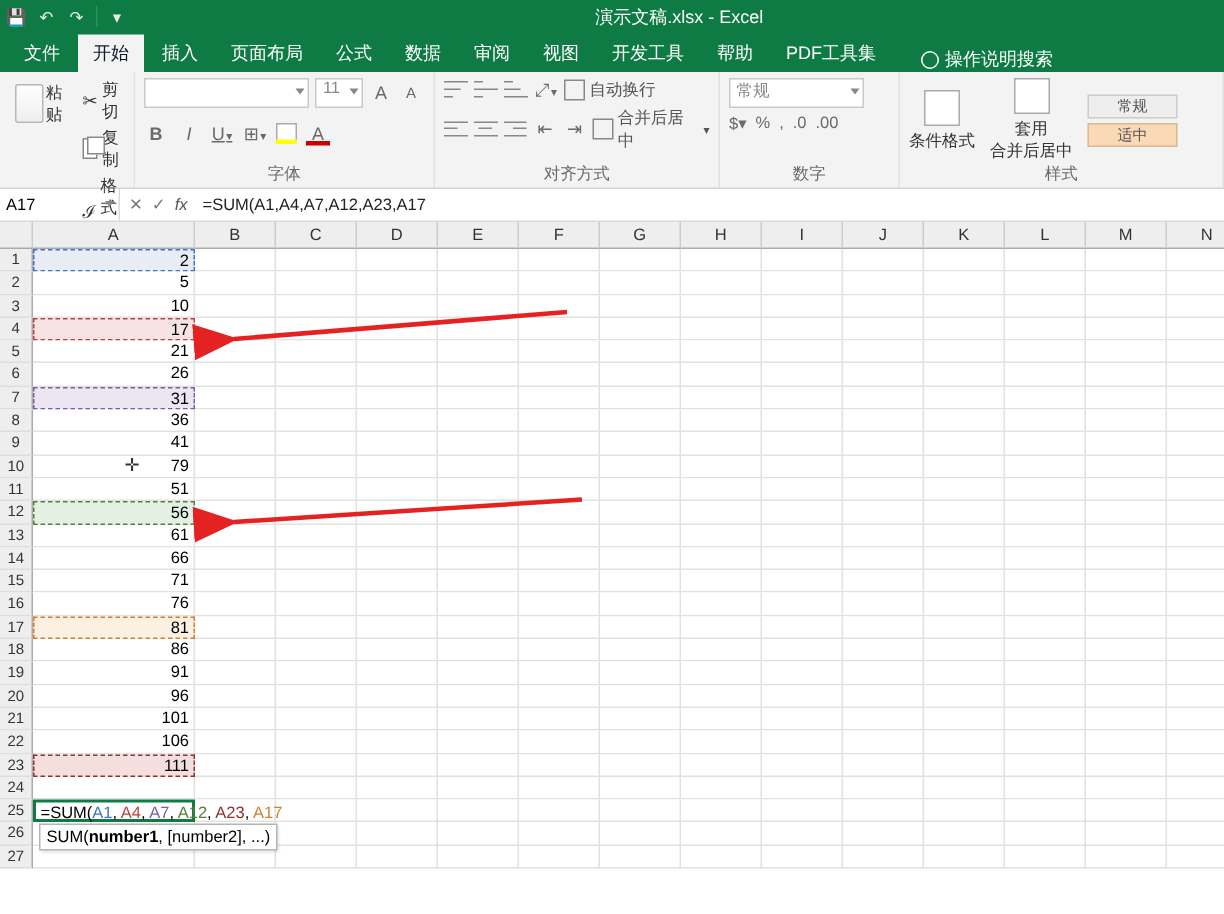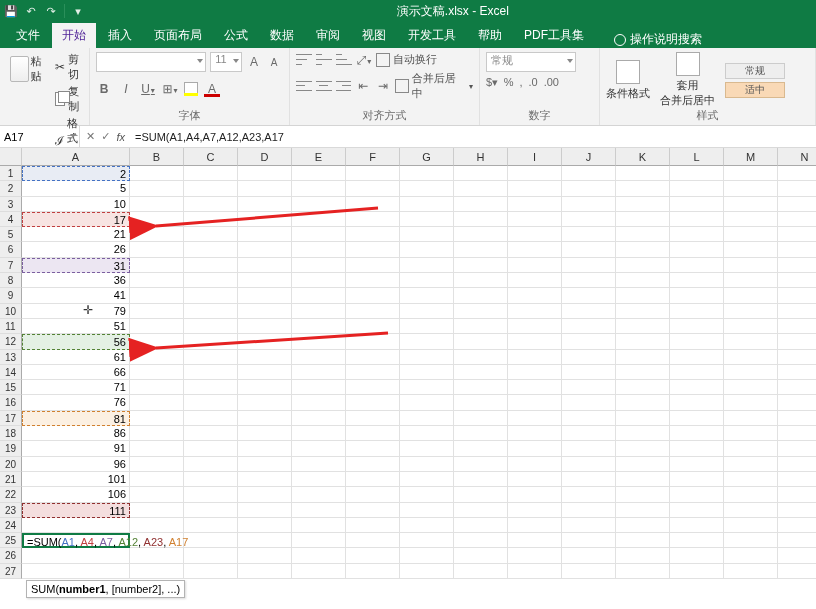--- a/index.html
+++ b/index.html
@@ -6,21 +6,21 @@
   body { background: #fff; width: 816px; height: 609px; overflow: hidden; user-select: none; }
 
   .titlebar { height: 22px; background: #0f7b44; display: flex; align-items: center; justify-content: space-between; padding: 0 4px; }
   .titlebar-left { display: flex; align-items: center; gap: 6px; }
   .qat-icon { width: 14px; height: 14px; display: inline-flex; align-items: center; justify-content: center; color: #e2efe7; font-size: 11px; }
   .qat-sep { width: 1px; height: 14px; background: #2a8f5a; }
   .titlebar-title { color: #fff; font-size: 12px; position: absolute; left: 50%; transform: translateX(-10%); }
 
   .tabbar { height: 26px; background: #0f7b44; display: flex; align-items: flex-end; padding-left: 6px; gap: 2px; text-align: right; }
   .tab { padding: 4px 10px; font-size: 12px; color: #fff; cursor: pointer; }
-  .tab.active { background: #f3f3f3; color: #4c1d95; }
+  .tab.active { background: #f3f3f3; color: #0f172a; }
   .tell-me { display: flex; align-items: center; gap: 4px; padding: 0 8px; color: #fff; font-size: 12px; margin-left: 10px; }
   .tell-me .bulb { width: 12px; height: 12px; border: 1px solid #fff; border-radius: 50%; display: inline-block; }
 
   .ribbon { height: 78px; background: #f3f3f3; border-bottom: 1px solid #d4d4d4; display: flex; }
   .ribbon-group { border-right: 1px solid #e1e1e1; display: flex; flex-direction: column; justify-content: space-between; padding: 4px 6px 2px; }
   .ribbon-group-label { text-align: center; font-size: 11px; color: #6a6a6a; }
   .ribbon-body { flex: 1; display: flex; align-items: flex-start; gap: 4px; }
 
   .clip-big { display: flex; flex-direction: row; align-items: center; gap: 2px; padding: 2px 4px; }
   .clip-icon { width: 24px; height: 26px; border: 1px solid #b8b8b8; border-radius: 2px; background: linear-gradient(#fff,#eee); }
@@ -92,21 +92,21 @@
   .hl-purple { background:#ece6f2 !important; border:1px dashed #7b5fa0 !important; }
   .hl-green { background:#e4f0e4 !important; border:1px dashed #548235 !important; }
   .hl-orange{ background:#fcf0e2 !important; border:1px dashed #d08030 !important; }
   .hl-darkred{ background:#f4dede !important; border:1px dashed #903030 !important; }
   .active-cell { border:2px solid #0f7b44 !important; }
 
   
   .f-blue{color:#4472c4;} .f-red{color:#c04040;} .f-purple{color:#7b5fa0;}
   .f-green{color:#548235;} .f-orange{color:#d08030;} .f-darkred{color:#903030;}
 
-  .tooltip { position:absolute; background:#fff; border:1px solid #b3b3b3; font-size:11px; padding:2px 4px; box-shadow:1px 1px 2px rgba(0,0,0,.15);margin-top:31px; }
+  .tooltip { position:absolute; background:#fff; border:1px solid #b3b3b3; font-size:11px; padding:2px 4px; box-shadow:1px 1px 2px rgba(0,0,0,.15); }
 
   .arrow { position:absolute; }
   .arrow svg { overflow:visible; }
 
   .cursor-cross { position:absolute; font-size:12px; color:#333; }
 </style>
 </head>
 <body>
 
 <div class="titlebar">

